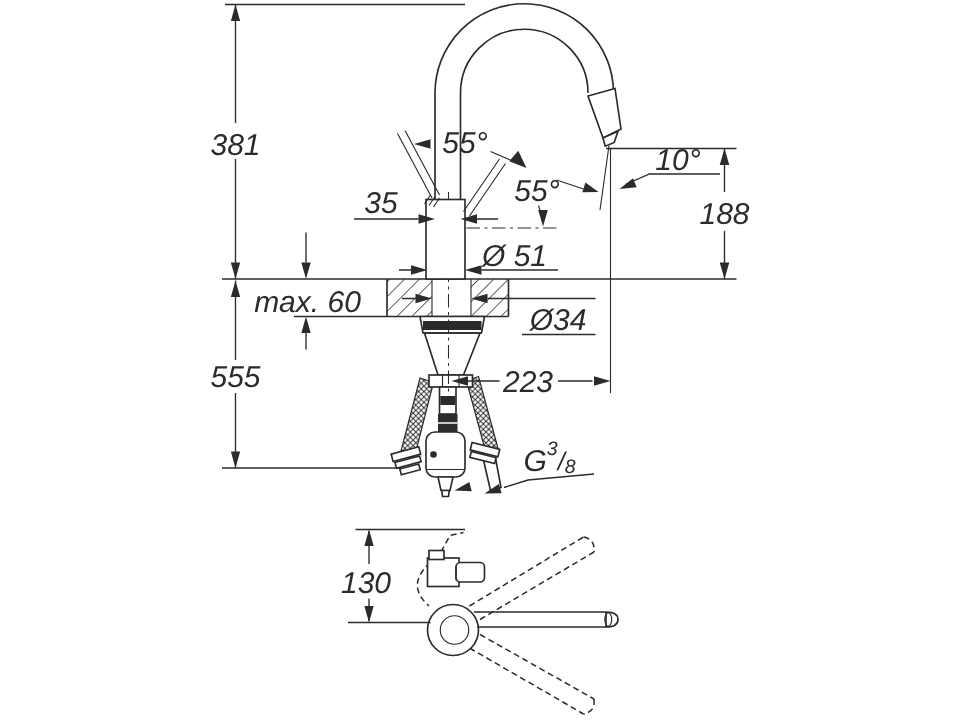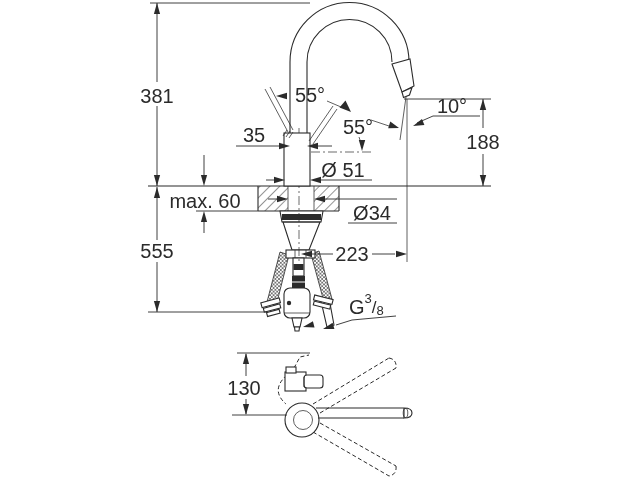--- a/index.html
+++ b/index.html
@@ -1,17 +1,17 @@
 <!DOCTYPE html>
 <html><head>
 <meta charset="utf-8">
 <style>
   html,body{margin:0;padding:0;background:#ffffff;}
   .stage{position:relative;width:640px;height:480px;background:#ffffff;overflow:hidden;
-         font-family:"Liberation Sans", sans-serif;}
+         font-family:"Liberation Sans", sans-serif;font-style:italic;}
   svg{position:absolute;left:0;top:0;}
   text{fill:#2b2b2b;font-family:"Liberation Sans", sans-serif;font-size:20px;}
   .dimtxt{font-size:20px;}
   .ln{stroke:#2b2b2b;stroke-width:1.1;fill:none;}
   .thin{stroke:#2b2b2b;stroke-width:0.75;fill:none;}
   .dim{stroke:#2b2b2b;stroke-width:0.9;fill:none;}
   .arr{fill:#2b2b2b;stroke:none;}
   .whitefill{fill:#ffffff;}
   .dark{fill:#2b2b2b;stroke:none;}
   .dash{stroke:#2b2b2b;stroke-width:1;fill:none;stroke-dasharray:4 2.5;}

